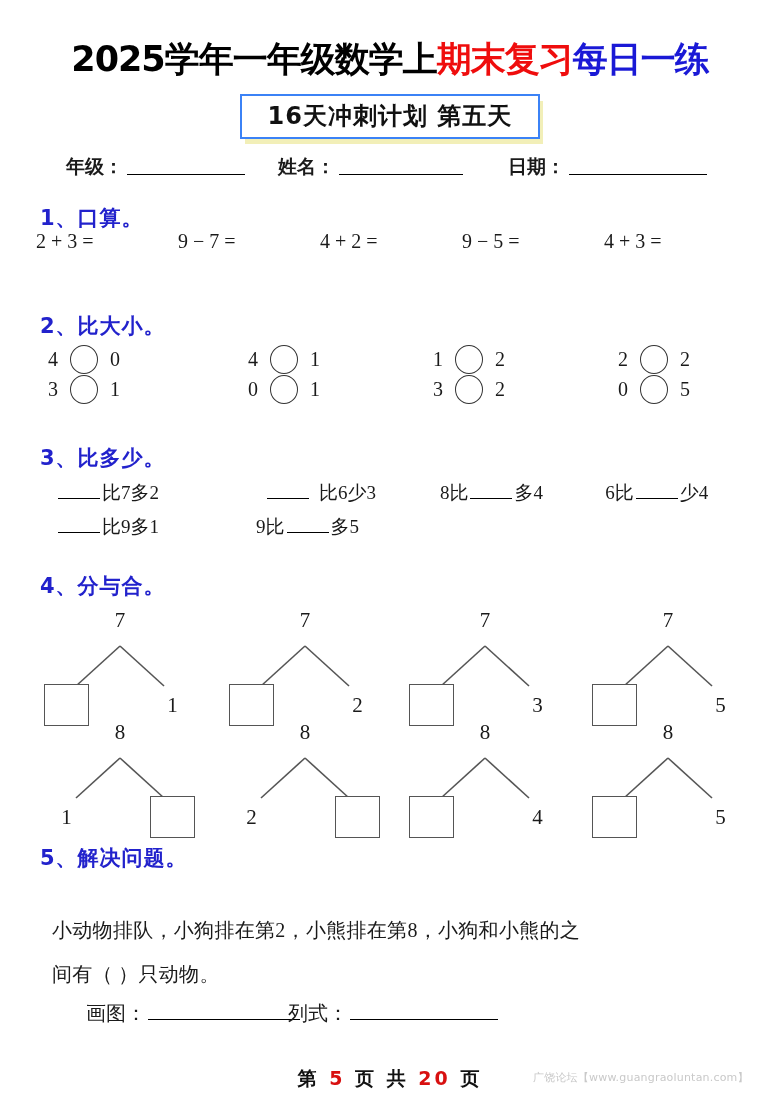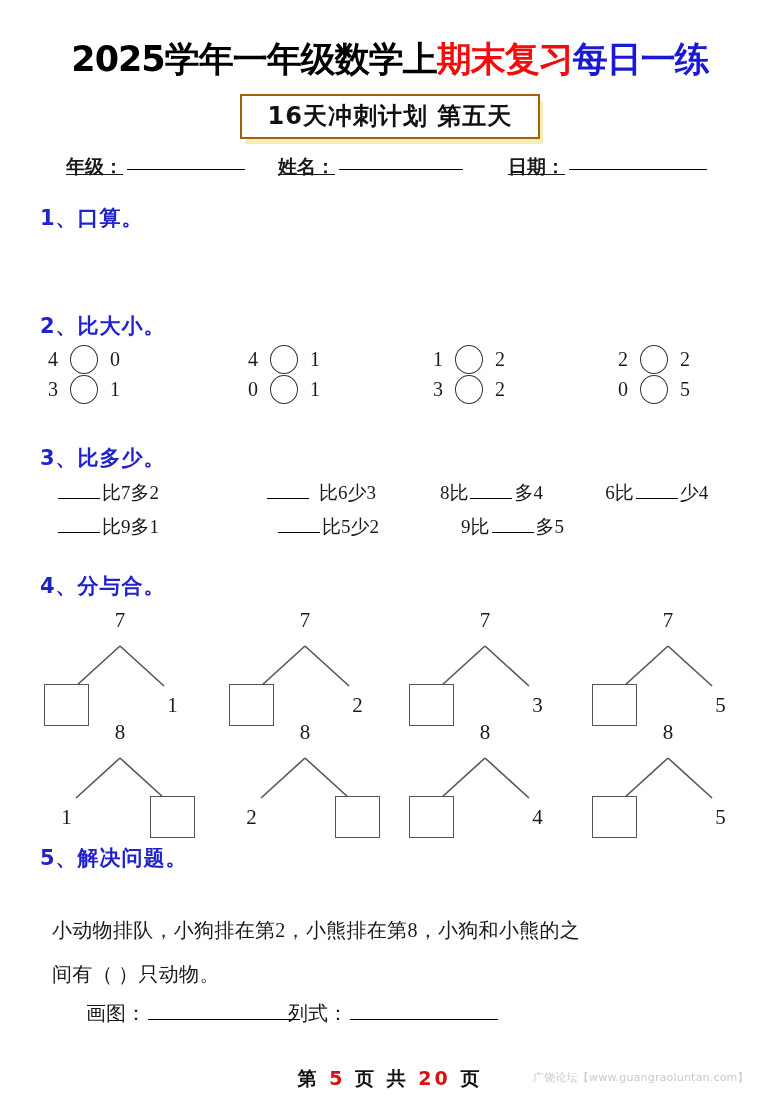--- a/index.html
+++ b/index.html
@@ -38,21 +38,21 @@
   .planbox-wrap {
     position: absolute;
     top: 94px;
     left: 0;
     width: 780px;
     display: flex;
     justify-content: center;
   }
   .planbox {
     position: relative;
-    border: 2px solid #a16207;
+    border: 2px solid #3b82f6;
     background: #ffffff;
     padding: 4px 26px 5px 26px;
     box-shadow: 4px 6px 0 -1px #f2efb8;
   }
   .planbox-inner {
     font-family: "DejaVu Sans", sans-serif;
     font-weight: bold;
     font-size: 24px;
     letter-spacing: 1px;
     color: #111111;
@@ -74,23 +74,22 @@
     top: 152px;
     left: 0;
     width: 780px;
     height: 30px;
     font-size: 20px;
     font-weight: bold;
   }
   .info-item {
     position: absolute;
     display: flex;
-    align-items: flex-start;
-    white-space: nowrap;
-    text-decoration: underline;
+    align-items: center;
+    white-space: nowrap;
   }
   .info-label { font-size: 19px; }
   .blankline {
     display: inline-block;
     border-bottom: 1.6px solid #000;
     height: 15px;
     margin-left: 4px;
   }
 
   
@@ -285,20 +284,27 @@
     <span class="blankline" style="width:124px;"></span>
   </div>
   <div class="info-item" style="left:508px; top:2px;">
     <span class="info-label">日期：</span>
     <span class="blankline" style="width:138px;"></span>
   </div>
 </div>
 
 <div class="sec-head" style="top:204px;">1、口算。</div>
 <div class="calc-grid" style="top:230px;">
+  <div class="calc-row">
+    <div class="calc-cell">2 + 3 =</div>
+    <div class="calc-cell">9 − 7 =</div>
+    <div class="calc-cell">4 + 2 =</div>
+    <div class="calc-cell">9 − 5 =</div>
+    <div class="calc-cell">4 + 3 =</div>
+  </div>
 </div>
 
 <div class="sec-head" style="top:312px;">2、比大小。</div>
 <div class="cmp-area" style="top:344px; height:80px;">
   <div class="cmp-group" style="left:0px;">
     <div class="cmp-line">
       <span class="cmp-num">4</span>
       <span class="cmp-circle"></span>
       <span class="cmp-num">0</span>
     </div>
@@ -366,24 +372,20 @@
       <span>6比</span>
         <span class="ml-blank"></span>
         <span>少4</span>
     </div>
   </div>
   <div class="ml-row">
     <div class="ml-cell" style="width:200px; padding-left:20px;">
       <span class="ml-blank"></span>
         <span>比9多1</span>
     </div>
-    <div class="ml-cell" style="width:185px; padding-left:20px;">
-      <span class="ml-blank"></span>
-        <span>比5少2</span>
-    </div>
     <div class="ml-cell" style="width:175px;">
       <span>9比</span>
         <span class="ml-blank"></span>
         <span>多5</span>
     </div>
   </div>
 </div>
 
 <div class="sec-head" style="top:572px;">4、分与合。</div>
 <div class="bond-area" style="top:608px; height:230px;">

